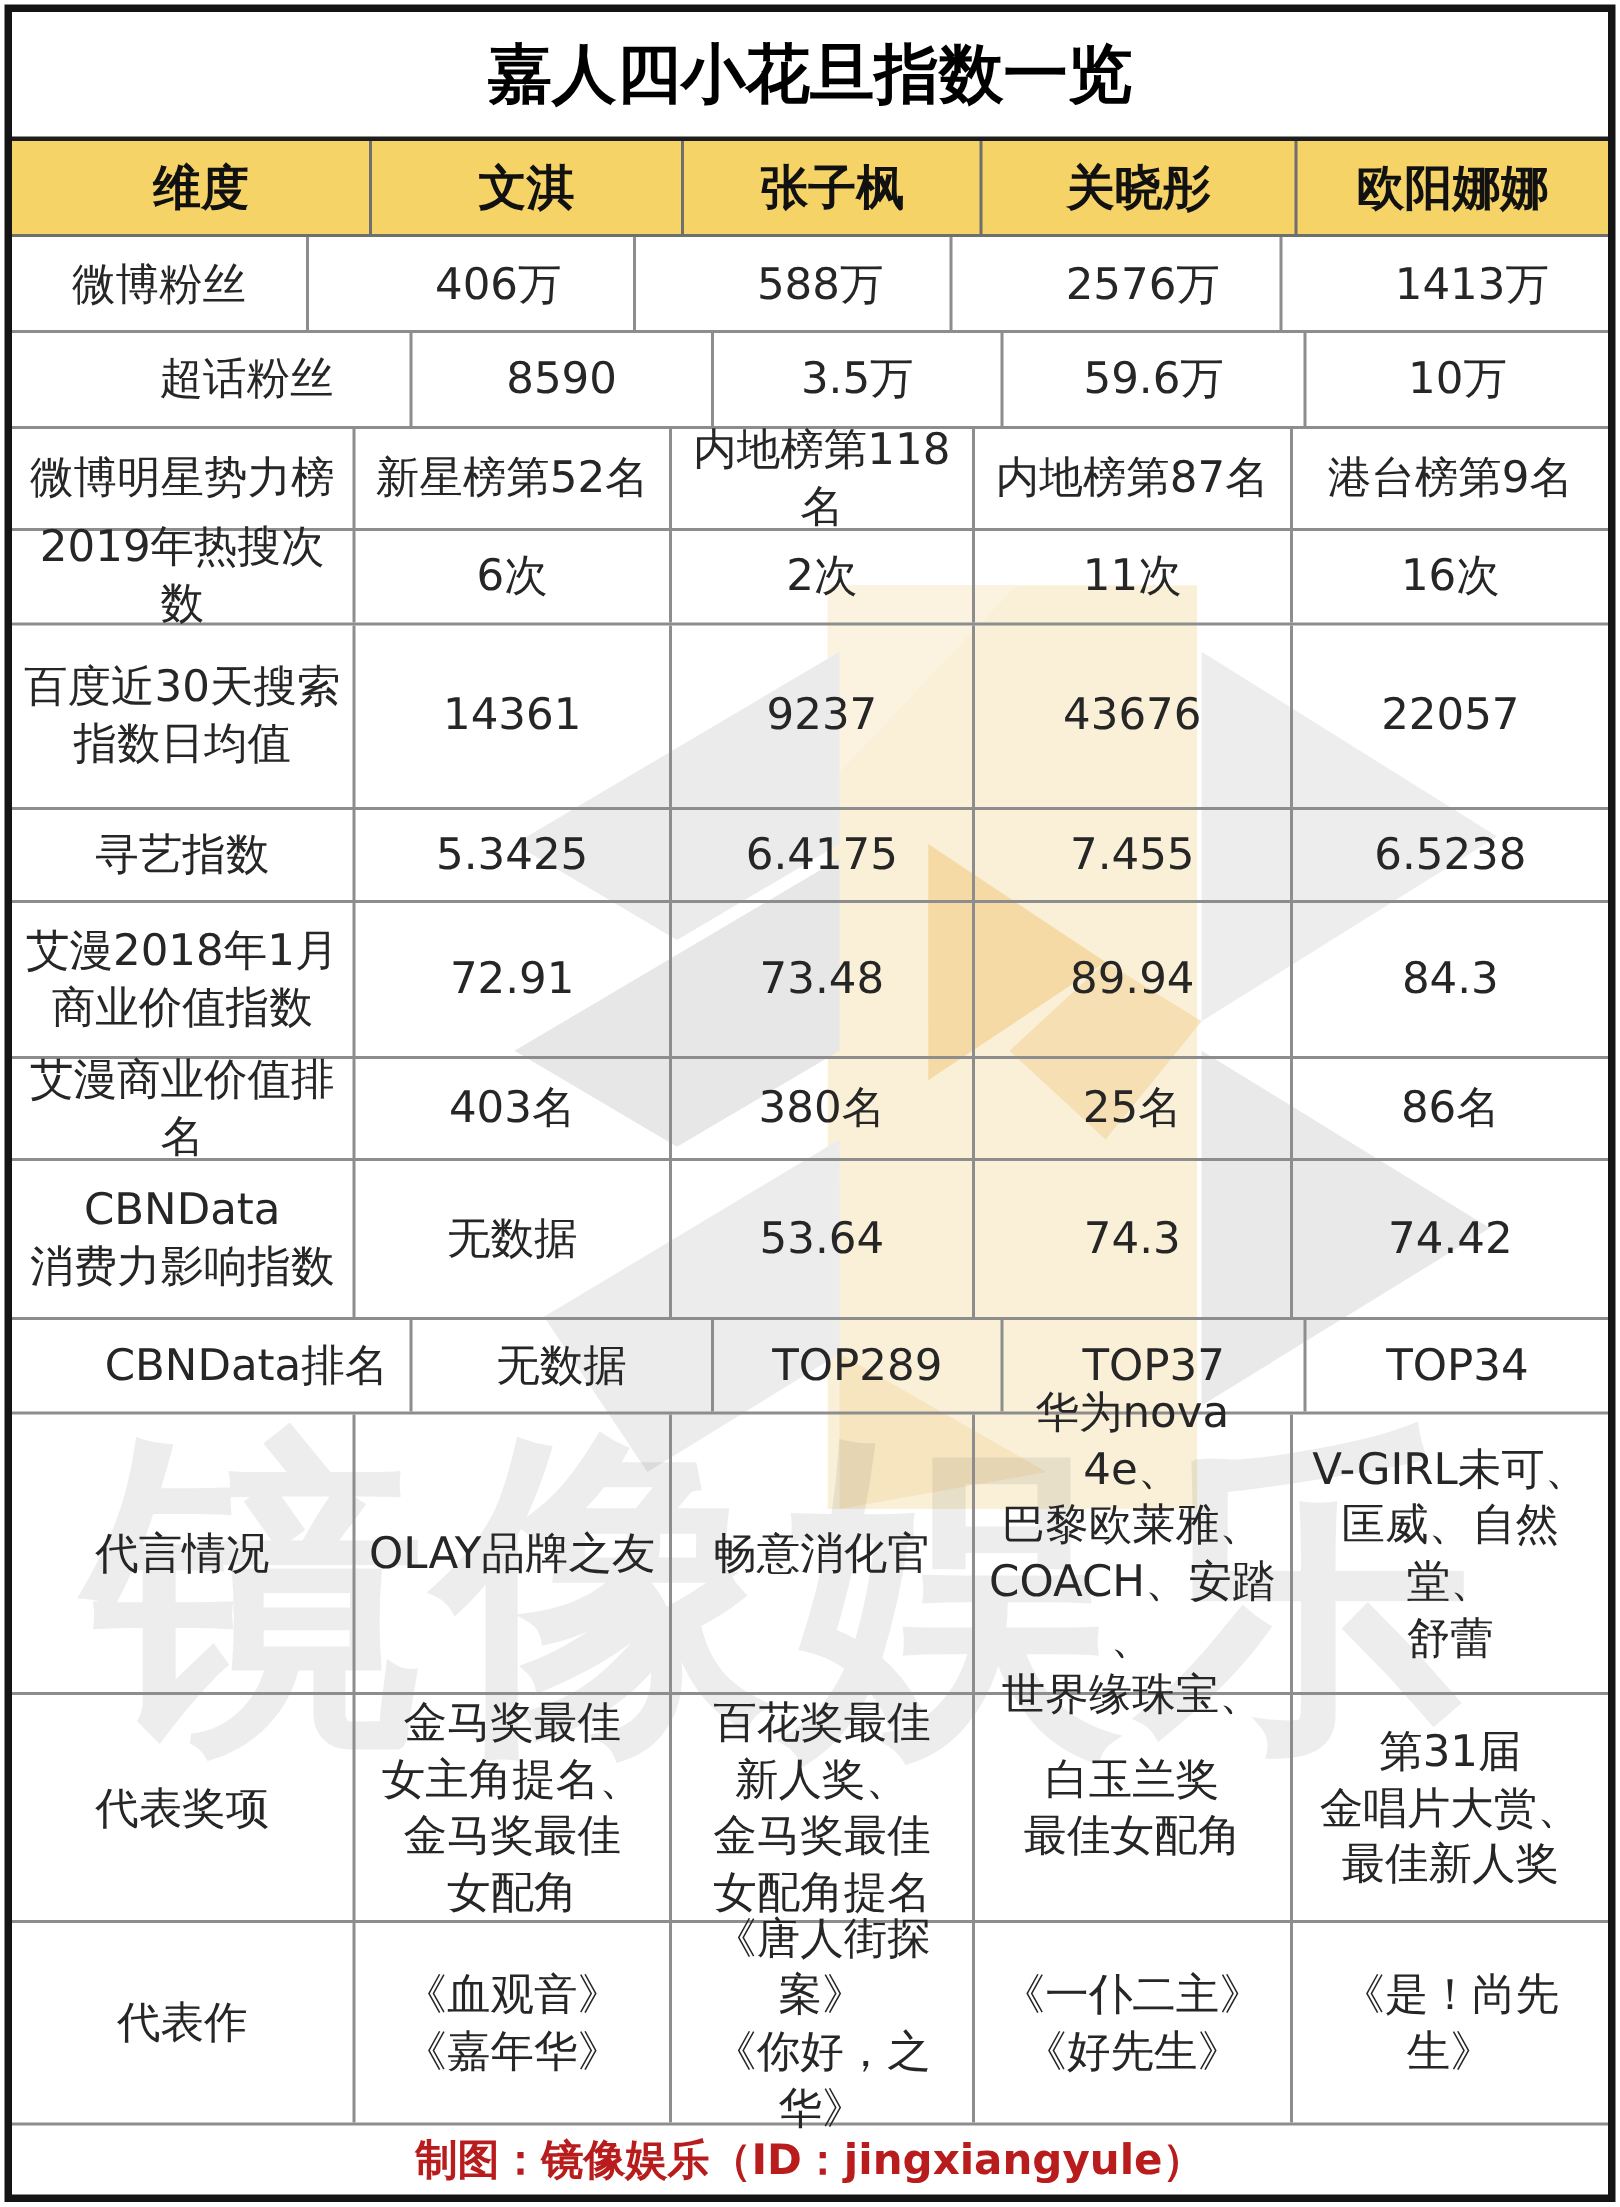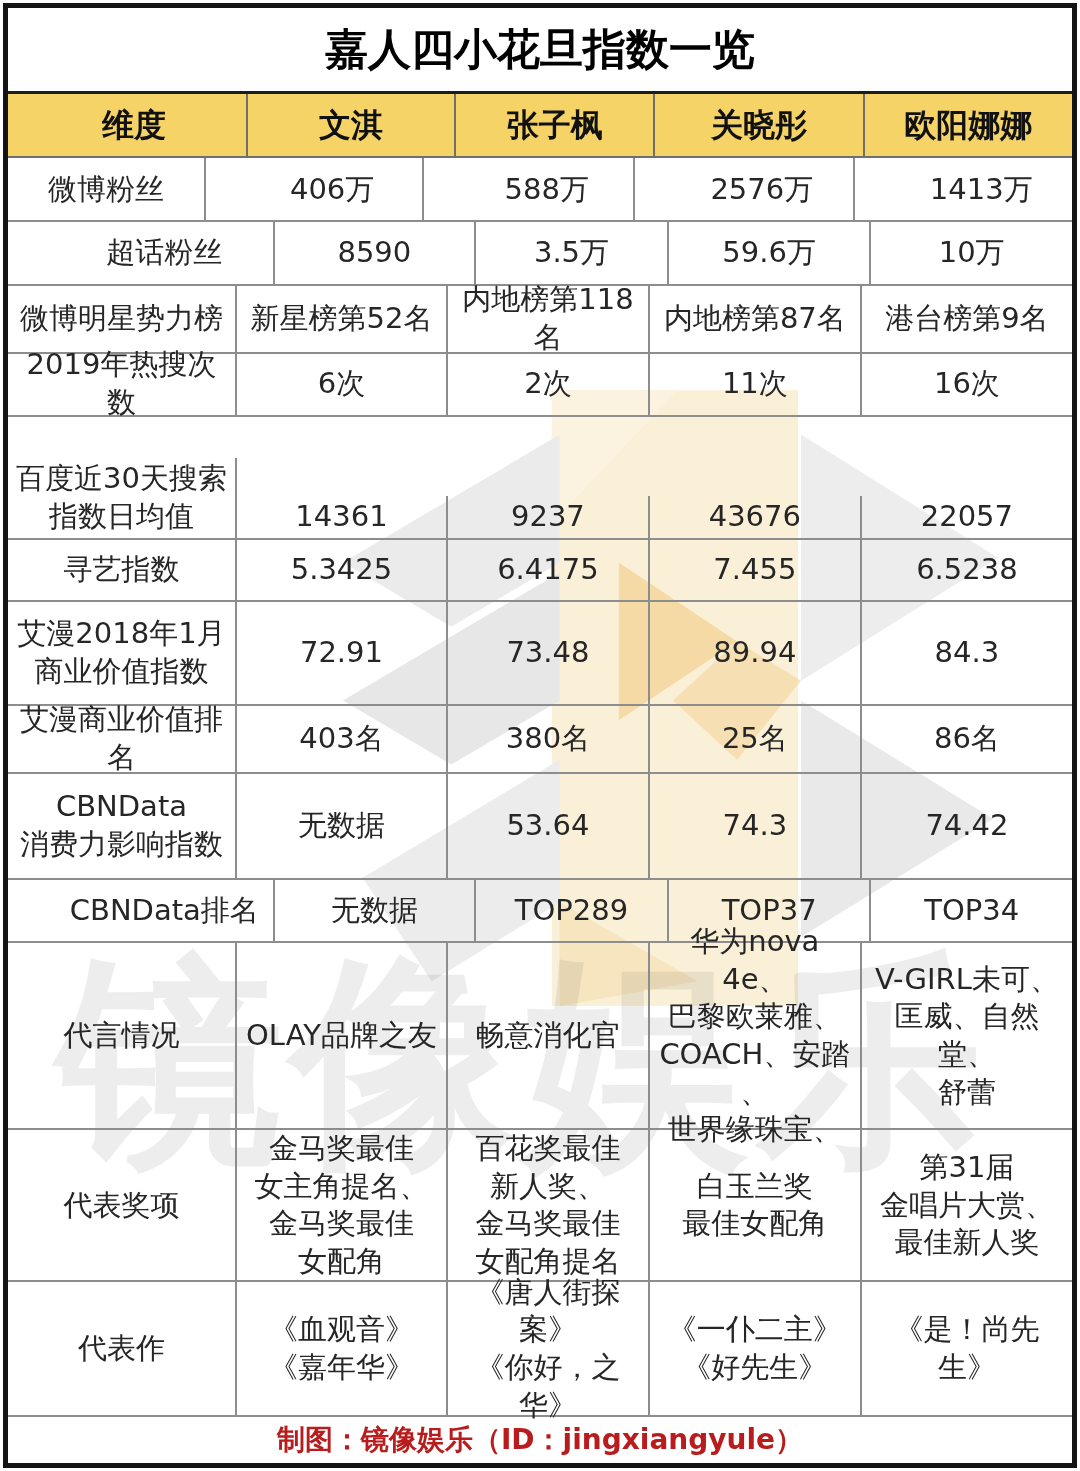--- a/index.html
+++ b/index.html
@@ -18,21 +18,21 @@
   .tr{display:flex;box-sizing:border-box;border-bottom:2px solid #8d8d8d;}
   .tr:last-of-type{border-bottom:none;}
   .td{box-sizing:border-box;border-right:2px solid #8d8d8d;display:flex;align-items:center;justify-content:center;
       text-align:center;font-size:29px;line-height:1.3;white-space:pre-line;padding:2px 6px;}
   .td:last-child{border-right:none;}
   .c0{width:21.52%;} .c1{width:19.83%;} .c2{width:18.98%;} .c3{width:19.92%;} .c4{width:19.75%;}
   .head{background:#F5D366;border-bottom-color:#6f6f6f;padding-left:14px;}
   .head .td{font-weight:bold;font-size:32px;color:#111;border-right-color:#6f6f6f;}
   .hdr{height:66px;}
   .h66{height:66px;gap:36px;} .h65{height:65px;padding-left:48px;} .h68{height:68px;} .h63{height:63px;}
-  .h101{height:127px;align-items:flex-end;} .h64{height:64px;} .h107{height:107px;} .h110{height:110px;}
+  .h101{height:127px;} .h64{height:64px;} .h107{height:107px;} .h110{height:110px;}
   .h187{height:187px;} .h152{height:152px;} .h135{height:135px;}
   .footer{height:47px;display:flex;align-items:center;justify-content:center;
           font-size:28px;font-weight:bold;color:#b91c1c;border-top:0;}
 </style>
 </head>
 <body>
 
 <div class="sheet">
   <div class="frame">
 

